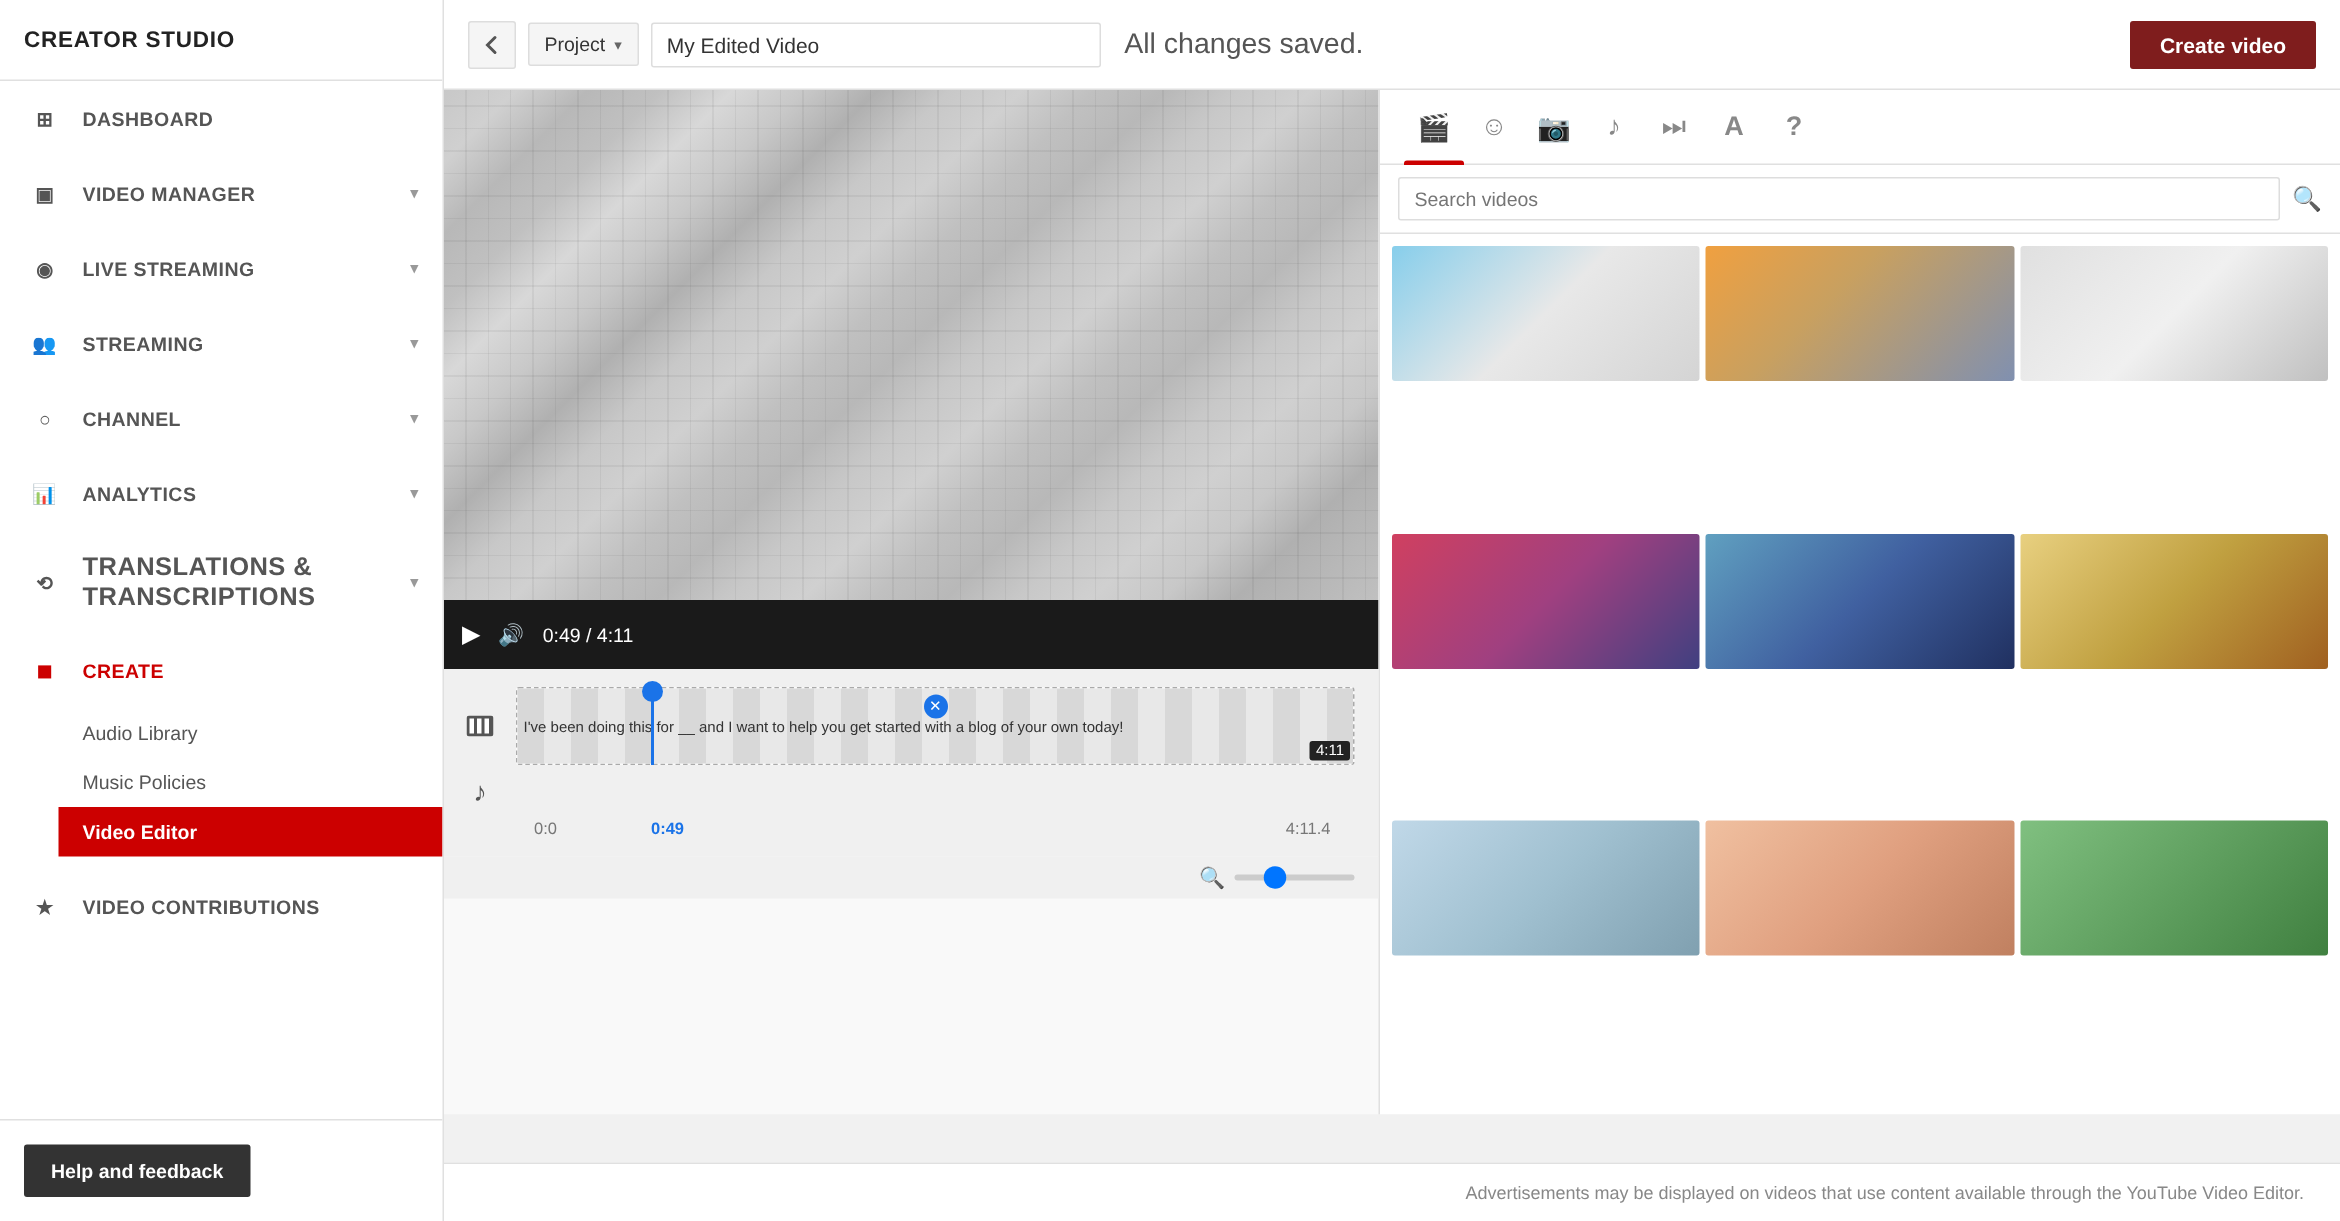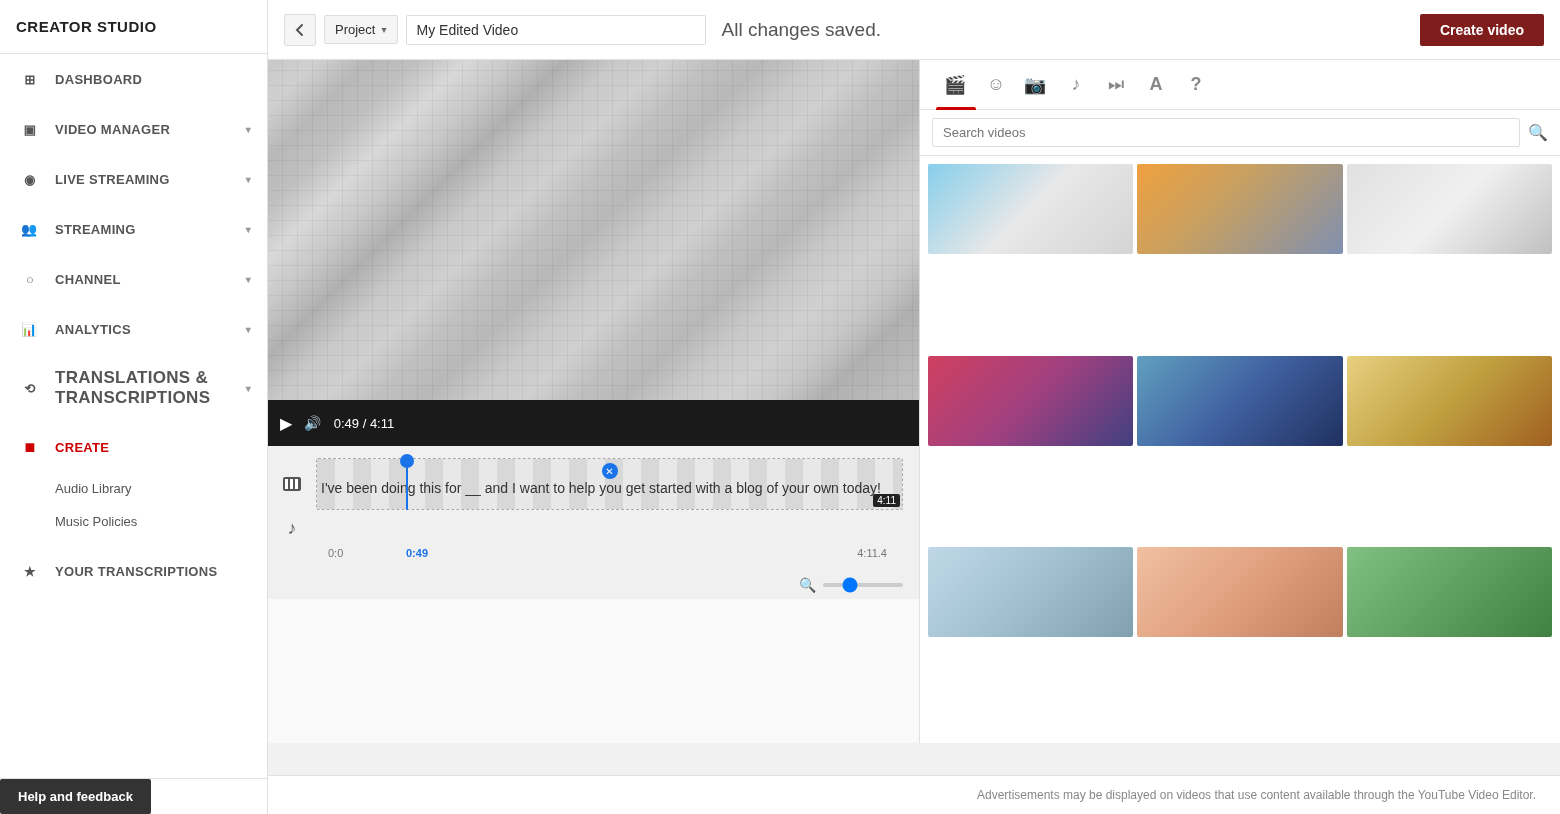--- a/index.html
+++ b/index.html
@@ -1,38 +1,38 @@
 <!DOCTYPE html>
 <html><head>
   <meta charset="utf-8">
   <style>
     * { box-sizing: border-box; margin: 0; padding: 0; }
     body { font-family: Arial, sans-serif; font-size: 13px; background: #f1f1f1; color: #333; display: flex; flex-direction: column; height: 814px; overflow: hidden; }
 
     
     .app { display: flex; height: 100%; }
-    .sidebar { width: 268px; background: #fff; border-right: 1px solid #e0e0e0; flex-shrink: 0; display: flex; flex-direction: column; overflow-y: auto; }
+    .sidebar { width: 296px; background: #fff; border-right: 1px solid #e0e0e0; flex-shrink: 0; display: flex; flex-direction: column; overflow-y: auto; }
     .main { flex: 1; display: flex; flex-direction: column; overflow: hidden; }
 
     
     .sidebar-header { padding: 18px 16px; border-bottom: 1px solid #e0e0e0; }
     .sidebar-header span { font-size: 15px; font-weight: bold; color: #222; letter-spacing: 0.5px; }
 
     .sidebar-nav-item { display: flex; align-items: center; padding: 14px 16px; cursor: pointer; color: #555; font-size: 13px; font-weight: 600; letter-spacing: 0.3px; border-left: 3px solid transparent; }
     .sidebar-nav-item .icon { width: 22px; height: 22px; margin-right: 14px; display: flex; align-items: center; justify-content: center; flex-shrink: 0; }
     .sidebar-nav-item .chevron { margin-left: auto; font-size: 10px; color: #999; }
 
     .sidebar-section-create { border-left: 3px solid transparent; }
     .sidebar-section-create .create-header { display: flex; align-items: center; padding: 14px 16px; cursor: pointer; color: #cc0000; font-weight: 700; font-size: 13px; letter-spacing: 0.3px; }
     .sidebar-section-create .create-header .icon { width: 22px; height: 22px; margin-right: 14px; display: flex; align-items: center; justify-content: center; }
     .sidebar-section-create .create-sub { padding-left: 52px; }
     .sidebar-section-create .create-sub-item { padding: 9px 16px 9px 0; cursor: pointer; color: #555; font-size: 13px; font-weight: normal; }
     .sidebar-section-create .create-sub-item.active { background: #cc0000; color: #fff; padding-left: 16px; margin-left: -16px; font-weight: 600; }
 
-    .sidebar-footer { margin-top: auto; border-top: 1px solid #e0e0e0; }
+    .sidebar-footer { margin-top: auto; padding: 16px; border-top: 1px solid #e0e0e0; }
     .help-btn { background: #333; color: #fff; border: none; padding: 10px 18px; font-size: 13px; cursor: pointer; font-weight: 600; border-radius: 2px; }
 
     
     .topbar { display: flex; align-items: center; padding: 8px 16px; background: #fff; border-bottom: 1px solid #e0e0e0; height: 60px; }
     .back-btn { width: 32px; height: 32px; background: #f5f5f5; border: 1px solid #ddd; display: flex; align-items: center; justify-content: center; cursor: pointer; margin-right: 8px; border-radius: 2px; }
     .project-dropdown { display: flex; align-items: center; background: #f5f5f5; border: 1px solid #ddd; padding: 6px 10px; cursor: pointer; border-radius: 2px; margin-right: 8px; font-size: 13px; }
     .project-dropdown .arrow { margin-left: 6px; font-size: 10px; color: #666; }
     .project-title-input { flex: 1; border: 1px solid #ddd; padding: 6px 10px; font-size: 14px; color: #333; border-radius: 2px; max-width: 300px; margin-right: 16px; }
     .save-status { color: #555; font-size: 19px; flex: 1; }
     .create-video-btn { background: #7f1d1d; color: #fff; border: none; padding: 8px 20px; font-size: 14px; font-weight: 600; cursor: pointer; border-radius: 2px; white-space: nowrap; }
@@ -157,26 +157,29 @@
         <span class="icon" style="color:#cc0000;font-size:18px;">■</span>
         <span>CREATE</span>
       </div>
       <div class="create-sub">
         <div class="create-sub-item">
           <span>Audio Library</span>
         </div>
         <div class="create-sub-item">
           <span>Music Policies</span>
         </div>
+        <div class="create-sub-item active">
+          <span>Video Editor</span>
+        </div>
       </div>
     </div>
 
     <div class="sidebar-nav-item" style="margin-top: 8px;">
       <span class="icon">★</span>
-      <span>YOUR TRANSCRIPTIONS</span>
+      <span>VIDEO CONTRIBUTIONS</span>
     </div>
 
     <div class="sidebar-footer">
       <button class="help-btn">Help and feedback</button>
     </div>
   </div>
 
   <div class="main">
 
     <div class="topbar">
@@ -221,21 +224,21 @@
             </div>
             <div class="track-content" style="position:relative; border:none;">
 
               <div class="playhead" style="position:absolute; top:0; bottom:0; left:90px; width:2px; background:#1a73e8; z-index:10;">
                 <div class="playhead-marker"></div>
               </div>
 
               <div style="position:absolute; top:0; left:0; right:0; bottom:0; border:1px dashed #aaa; border-radius:2px;">
                 <div style="position:absolute; top:0; left:0; width:100%; height:100%; background: repeating-linear-gradient(90deg, #d8d8d8 0px, #d8d8d8 18px, #e8e8e8 18px, #e8e8e8 36px);">
                   <div class="clip-delete">✕</div>
-                  <div class="clip-text" style="font-size:14px; color:#333; padding:2px 4px; padding-top:20px;">I've been doing this for __ and I want to help you get started with a blog of your own today!</div>
+                  <div class="clip-text" style="font-size:10px; color:#333; padding:2px 4px; padding-top:20px;">I've been doing this for __ and I want to help you get started with a blog of your own today!</div>
                   <div class="clip-badge" style="position:absolute; bottom:2px; right:2px; background:#222; color:#fff; font-size:10px; padding:1px 4px;">4:11</div>
                 </div>
               </div>
             </div>
           </div>
 
           <div class="timeline-track">
             <div class="track-icon">
               <span style="font-size:18px; color:#555;">♪</span>
             </div>

